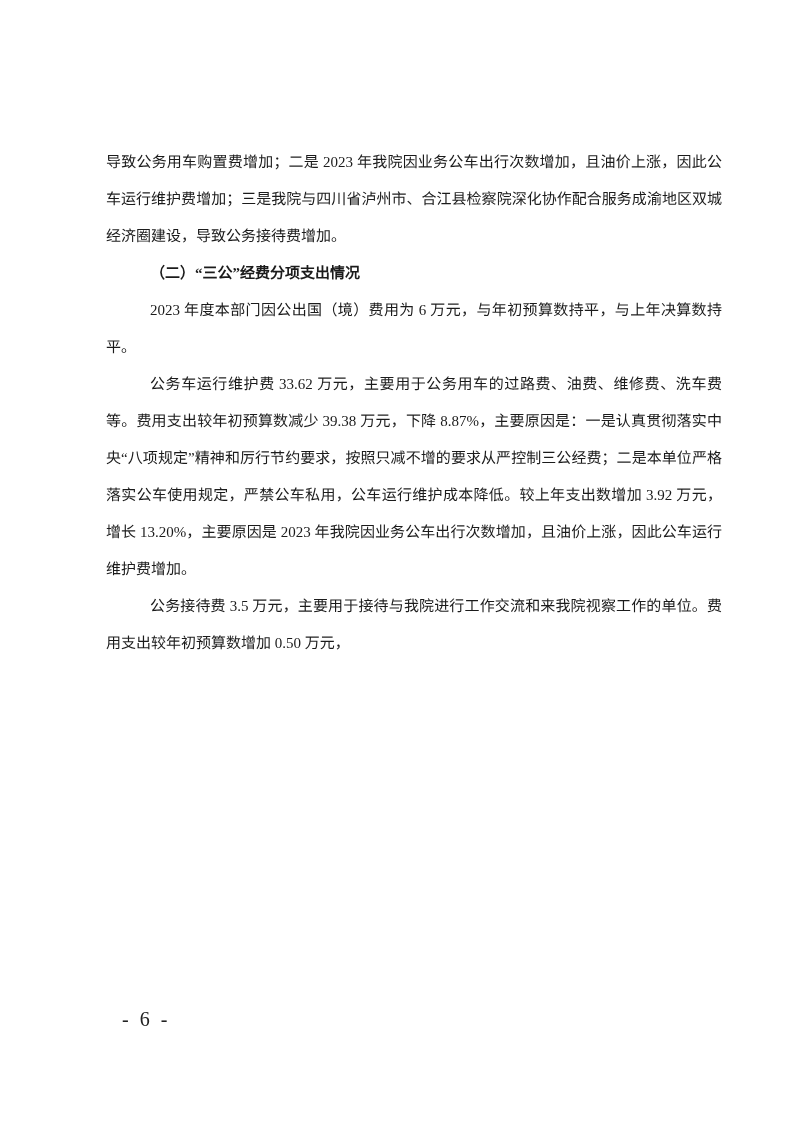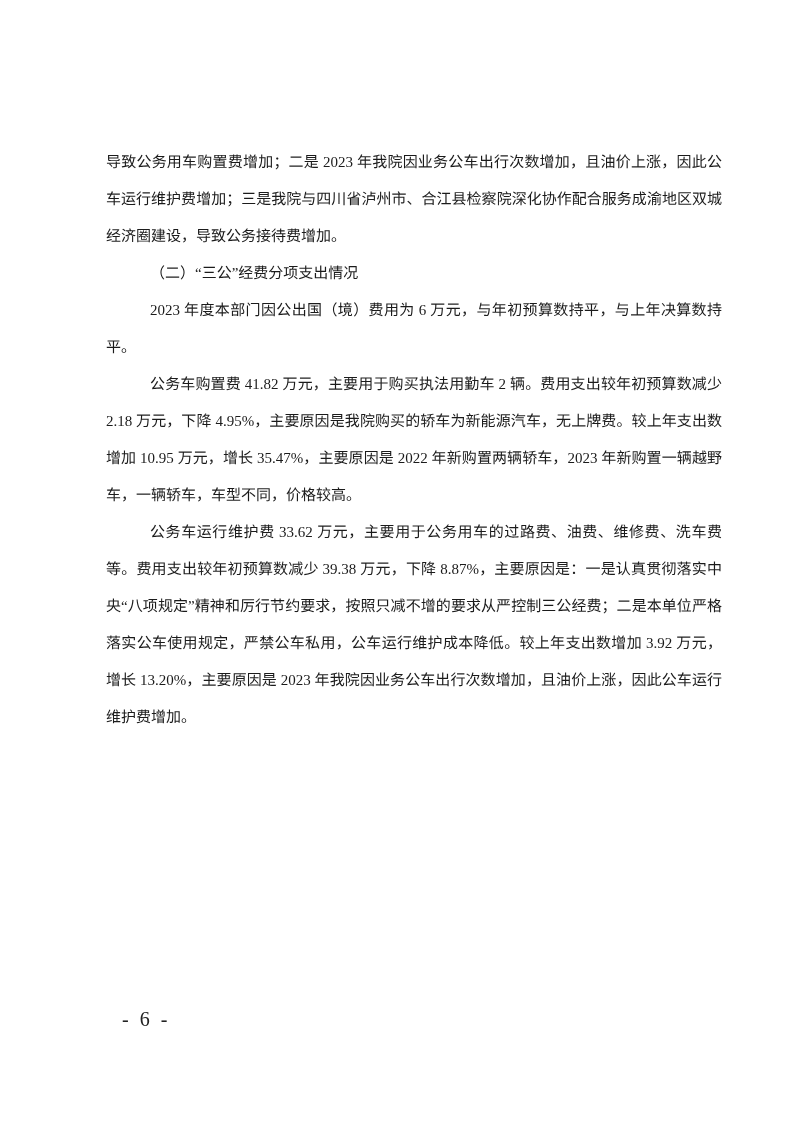--- a/index.html
+++ b/index.html
@@ -30,37 +30,37 @@
     letter-spacing: 0;
   }
   .para {
     margin: 0;
     padding: 0;
   }
   .indent {
     text-indent: 44px;
   }
   .heading {
-    font-weight: normal;
+    font-weight: bold;
   }
   .page-footer {
     position: absolute;
     left: 122px;
     top: 1006px;
     font-size: 20px;
     line-height: 26px;
     letter-spacing: 3px;
     color: #222222;
   }
 </style>
 </head>
 <body>
 
 <div class="page">
   <div class="body-text">
     <p class="para">导致公务用车购置费增加；二是 2023 年我院因业务公车出行次数增加，且油价上涨，因此公车运行维护费增加；三是我院与四川省泸州市、合江县检察院深化协作配合服务成渝地区双城经济圈建设，导致公务接待费增加。</p>
     <p class="para indent heading">（二）“三公”经费分项支出情况</p>
     <p class="para indent">2023 年度本部门因公出国（境）费用为 6 万元，与年初预算数持平，与上年决算数持平。</p>
-    <p class="para indent">公务车购置费 41.82 万元，主要用于购买执法用勤车 2 辆。费用支出较年初预算数减少 2.18 万元，下降 4.95%，主要原因是我院购买的轿车为新能源汽车，无上牌费。较上年支出数增加 10.95 万元，增长 35.47%，主要原因是 2022 年新购置两辆轿车，2023 年新购置一辆越野车，一辆轿车，车型不同，价格较高。</p>
     <p class="para indent">公务车运行维护费 33.62 万元，主要用于公务用车的过路费、油费、维修费、洗车费等。费用支出较年初预算数减少 39.38 万元，下降 8.87%，主要原因是：一是认真贯彻落实中央“八项规定”精神和厉行节约要求，按照只减不增的要求从严控制三公经费；二是本单位严格落实公车使用规定，严禁公车私用，公车运行维护成本降低。较上年支出数增加 3.92 万元，增长 13.20%，主要原因是 2023 年我院因业务公车出行次数增加，且油价上涨，因此公车运行维护费增加。</p>
+    <p class="para indent">公务接待费 3.5 万元，主要用于接待与我院进行工作交流和来我院视察工作的单位。费用支出较年初预算数增加 0.50 万元，</p>
   </div>
   <div class="page-footer">- 6 -</div>
 </div>
 
 </body></html>

